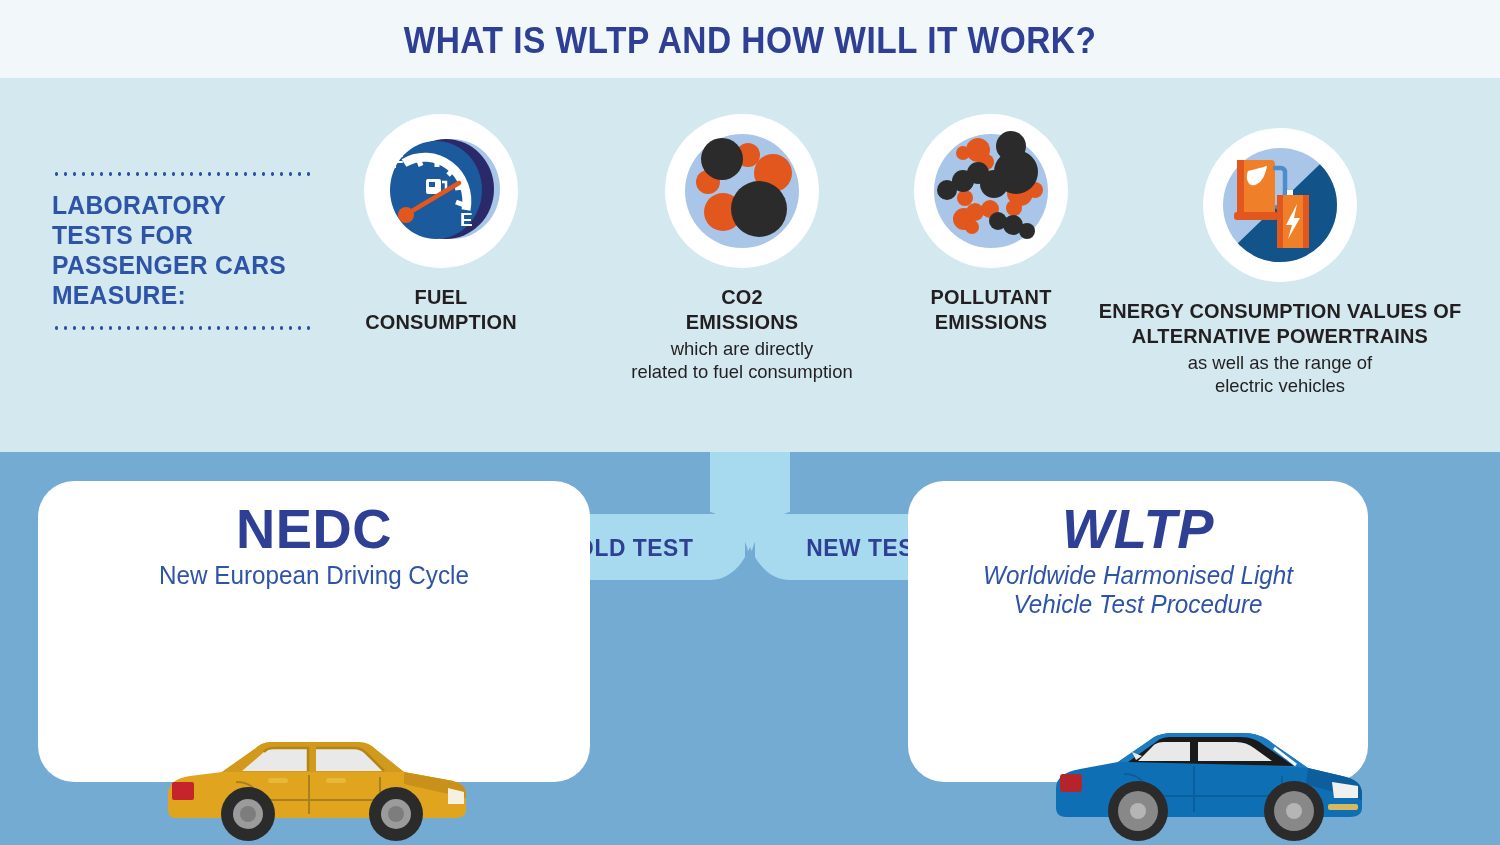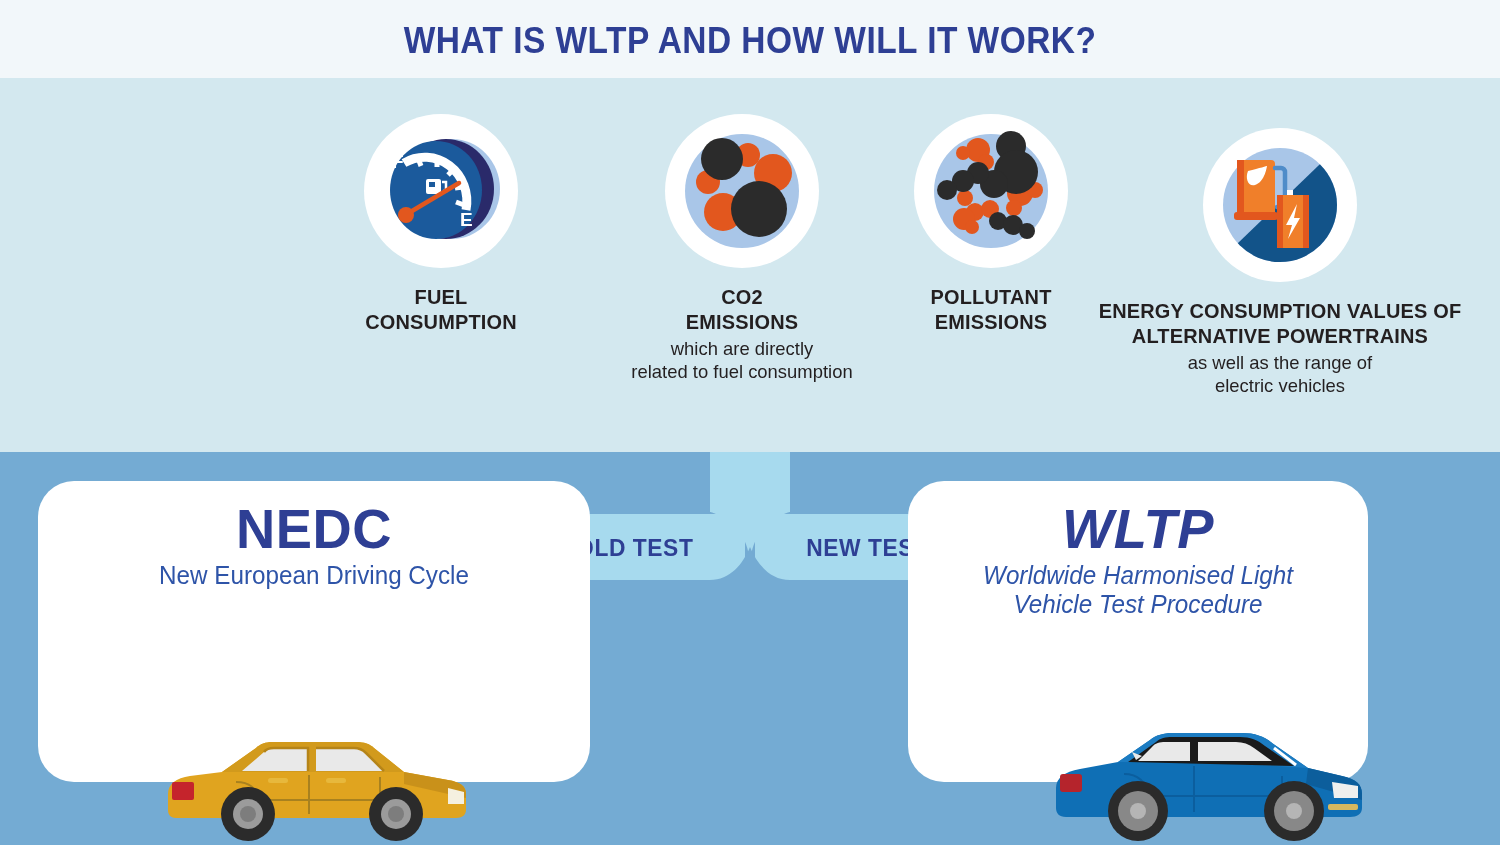--- a/index.html
+++ b/index.html
@@ -161,20 +161,25 @@
       <path d="M240,62 L240,128 L60,128 L60,152 L12,95 L60,38 L60,62 Z" fill="#a7daee"></path>
 
       <path d="M250,62 L250,128 L430,128 L430,152 L478,95 L430,38 L430,62 Z" fill="#a7daee"></path>
 
       <path d="M205,128 C225,128 238,112 245,95 C252,112 265,128 285,128 L285,131 L205,131 Z" fill="#74abd3"></path>
     </svg>
     <div class="arrow-label" style="left:68px; top:82px;">OLD TEST</div>
     <div class="arrow-label" style="left:298px; top:82px;">NEW TEST</div>
   </div>
 
+  <div class="lab-block">
+    <div class="dotline"></div>
+    <div class="lab-text">LABORATORY TESTS FOR PASSENGER CARS MEASURE:</div>
+    <div class="dotline"></div>
+  </div>
 
   <div class="icon-col" style="left:357px; top:114px; width:168px;">
     <div class="icon-circle">
       <svg width="130" height="130" viewBox="0 0 130 130">
 
         <ellipse cx="76" cy="63" rx="48" ry="50" fill="#a9c6e8"></ellipse>
         <ellipse cx="70" cy="63" rx="48" ry="50" fill="#2a2a6a"></ellipse>
 
         <ellipse cx="60" cy="64" rx="46" ry="49" fill="#1b5a9c"></ellipse>
 

